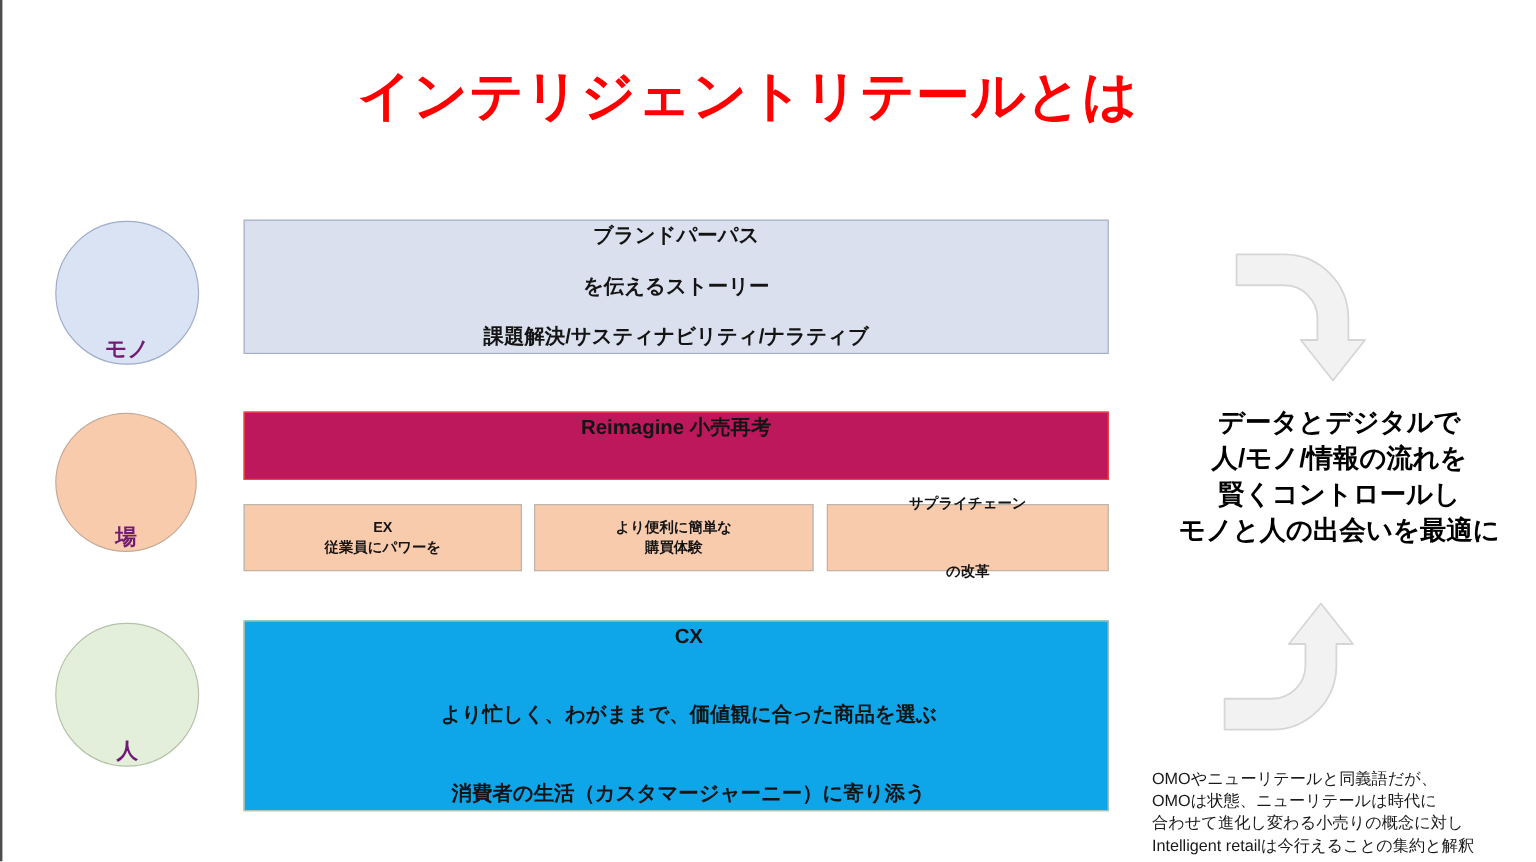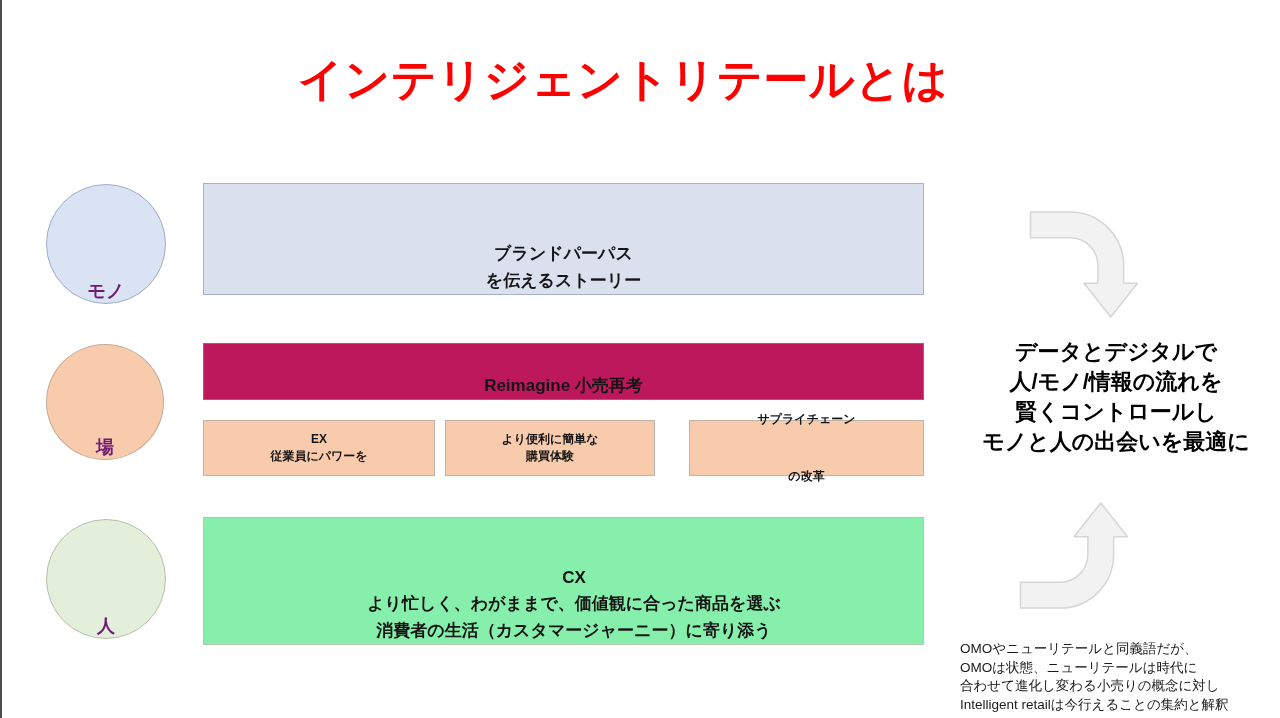--- a/index.html
+++ b/index.html
@@ -19,33 +19,33 @@
     width:120px;height:120px;border-radius:50%;left:44px;
     display:flex;align-items:flex-end;justify-content:center;
     font-size:18px;font-weight:700;color:#701a75;box-sizing:border-box;font-family:Liberation Mono, monospace;
   }
   .circle.blue{background:#dae3f3;border:1px solid #9fadc9;top:184px;}
   .circle.orange{background:#f8cbad;border:1px solid #c4ab99;top:344px;height:116px;width:118px;}
   .circle.green{background:#e3efda;border:1px solid #b3c2a8;top:519px;}
   
   .bigbox{
     left:201px;width:721px;box-sizing:border-box;
-    display:flex;flex-direction:column;align-items:center;justify-content:flex-end;
+    display:flex;flex-direction:column;align-items:center;justify-content:space-between;
     text-align:center;font-weight:700;color:#141414;font-size:17px;line-height:1.55;
   }
   .box-blue{background:#dae0ee;border:1px solid #a6b0c6;top:183px;height:112px;}
   .box-reimagine{background:#be185d;border:1px solid #ef4444;top:343px;height:57px;}
-  .box-green{background:#86efac;border:1px solid #b9c5ae;top:517px;height:128px;padding-left:21px;}
+  .box-green{background:#0ea5e9;border:1px solid #b9c5ae;top:517px;height:159px;padding-left:21px;}
   .smallbox{
     top:420px;height:56px;background:#f8cbad;border:1px solid #bdb5ac;box-sizing:border-box;
     display:flex;flex-direction:column;align-items:center;justify-content:center;
     text-align:center;font-weight:700;color:#141414;font-size:12px;line-height:1.45;
   }
   .sb1{left:201px;width:232px;}
-  .sb2{left:443px;width:210px;}
+  .sb2{left:443px;width:233px;}
   .sb3{left:687px;width:235px;gap:40px;}
   
   .right-block{
     left:963px;top:337px;width:302px;text-align:center;color:#000;
   }
   .right-heading{font-size:27px;font-weight:700;color:#ff0000;line-height:34px;}
   .right-line{font-size:22px;font-weight:700;line-height:30px;}
   .footnote{
     left:958px;top:624px;width:300px;text-align:left;
     font-size:13.5px;font-weight:400;color:#1a1a1a;line-height:18.5px;margin-top:16px;
@@ -60,20 +60,21 @@
 <div id="slide">
 
   <div class="abs slide-title">インテリジェントリテールとは</div>
 
   <div class="abs circle blue">
     <span>モノ</span>
   </div>
   <div class="abs bigbox box-blue">
     <div>ブランドパーパス</div>
     <div>を伝えるストーリー</div>
+    <div>課題解決/サスティナビリティ/ナラティブ</div>
   </div>
 
   <div class="abs circle orange">
     <span>場</span>
   </div>
   <div class="abs bigbox box-reimagine">
     <div>Reimagine 小売再考</div>
   </div>
   <div class="abs smallbox sb1">
     <div>EX</div>

